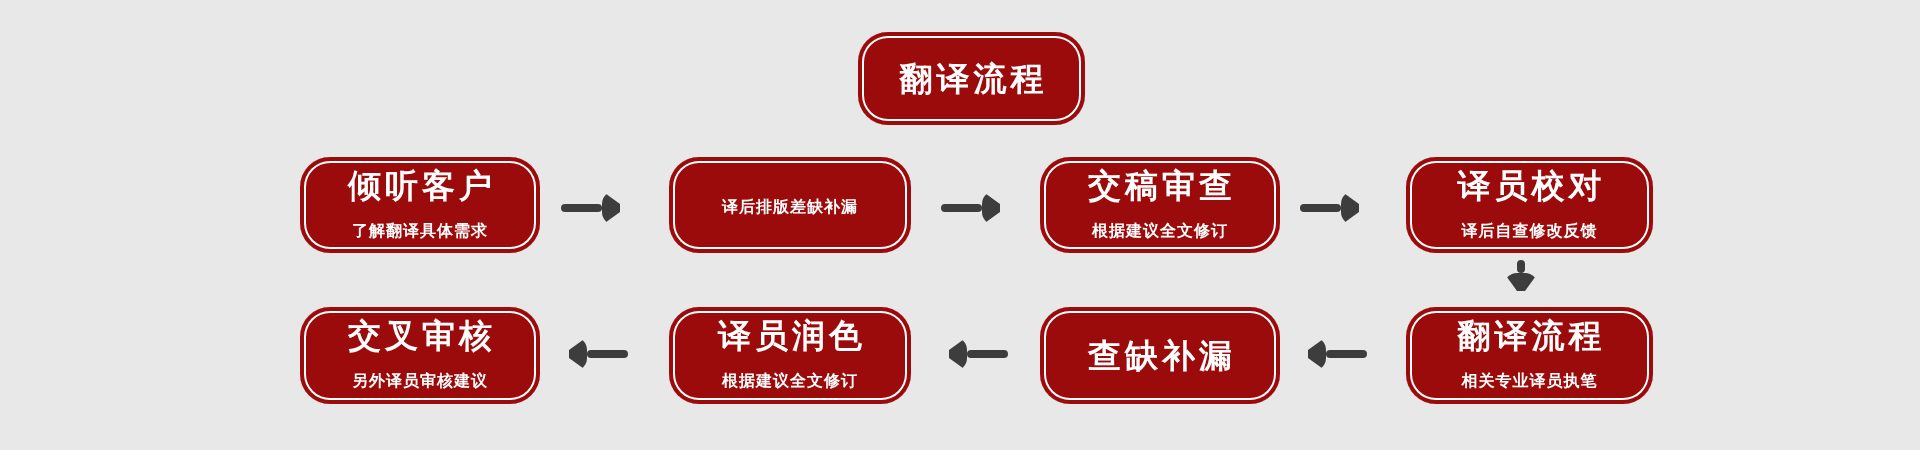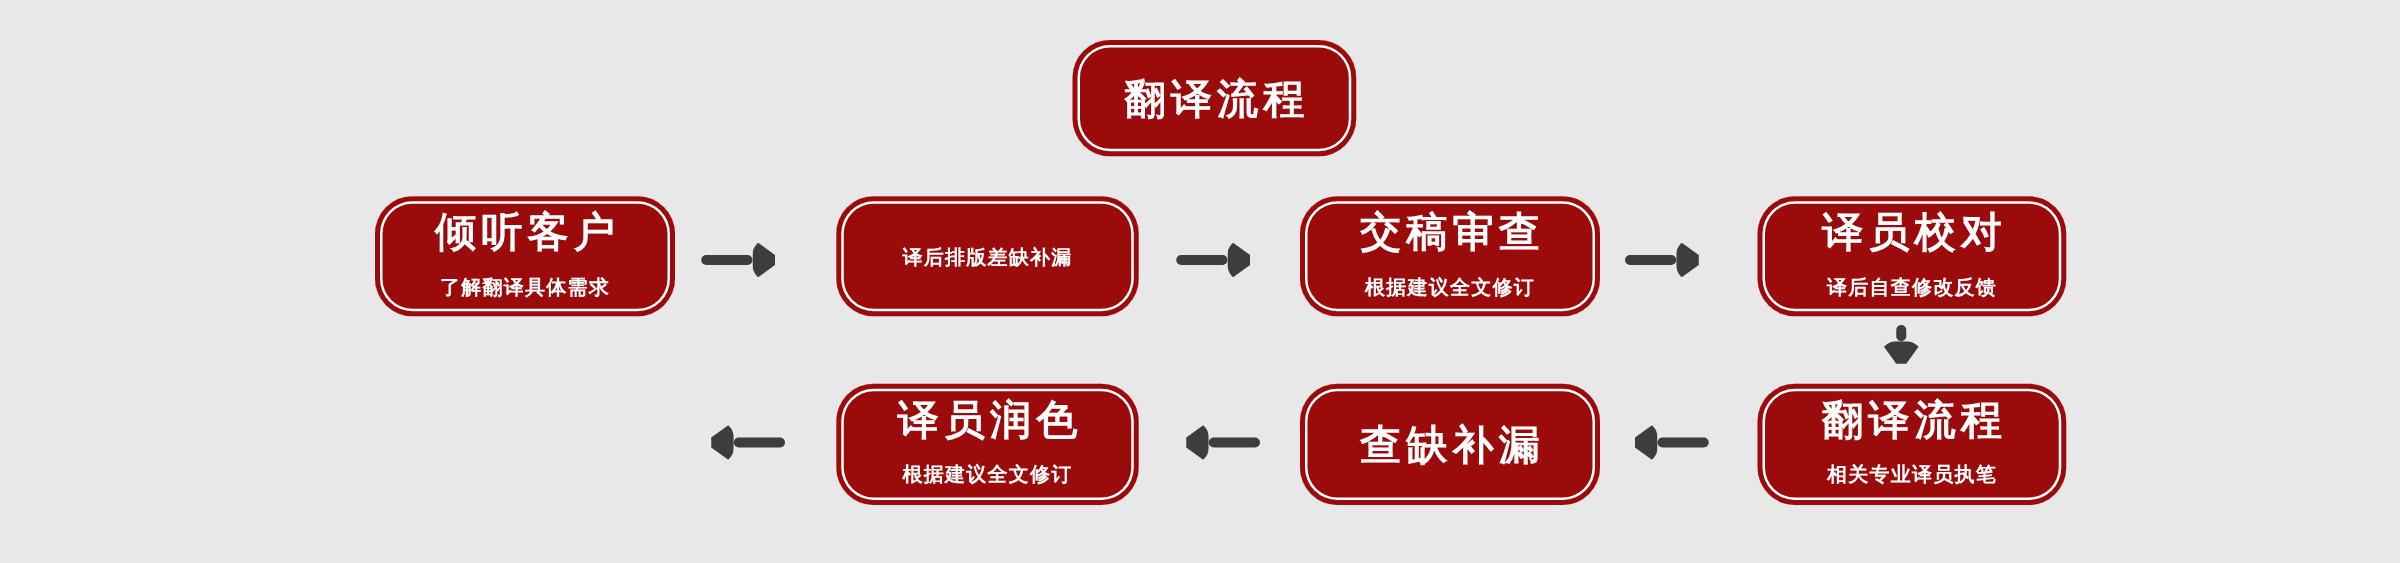--- a/index.html
+++ b/index.html
@@ -77,20 +77,24 @@
   </div>
   <div class="rbox r1 c3">
     <div class="t">交稿审查</div>
     <div class="s">根据建议全文修订</div>
   </div>
   <div class="rbox r1 c4">
     <div class="t">译员校对</div>
     <div class="s">译后自查修改反馈</div>
   </div>
 
+  <div class="rbox r2 c1">
+    <div class="t">交叉审核</div>
+    <div class="s">另外译员审核建议</div>
+  </div>
   <div class="rbox r2 c2">
     <div class="t">译员润色</div>
     <div class="s">根据建议全文修订</div>
   </div>
   <div class="rbox r2 c3">
     <div class="t">查缺补漏</div>
   </div>
   <div class="rbox r2 c4">
     <div class="t">翻译流程</div>
     <div class="s">相关专业译员执笔</div>

